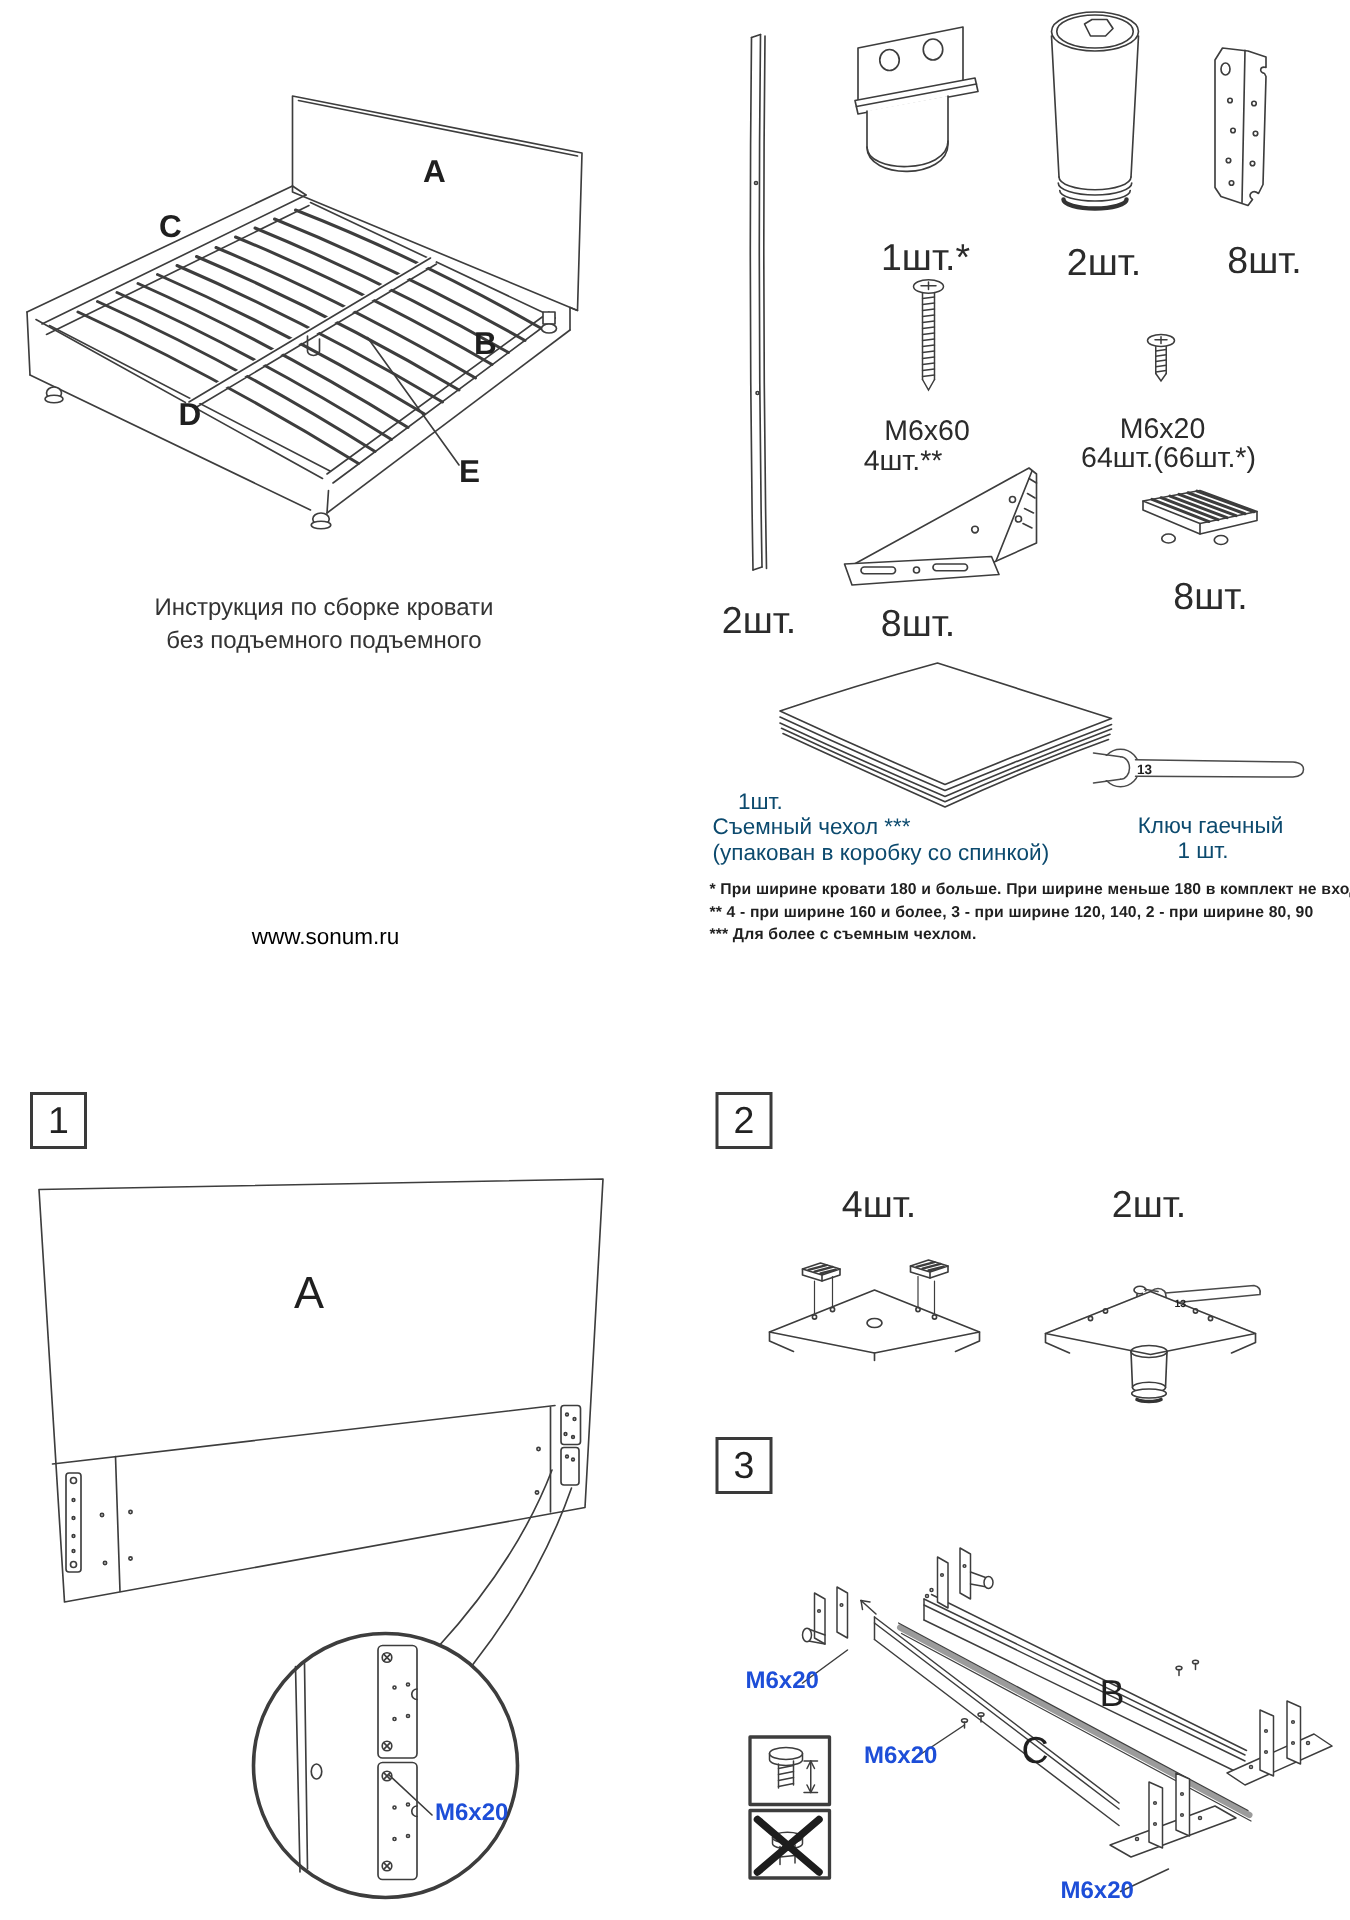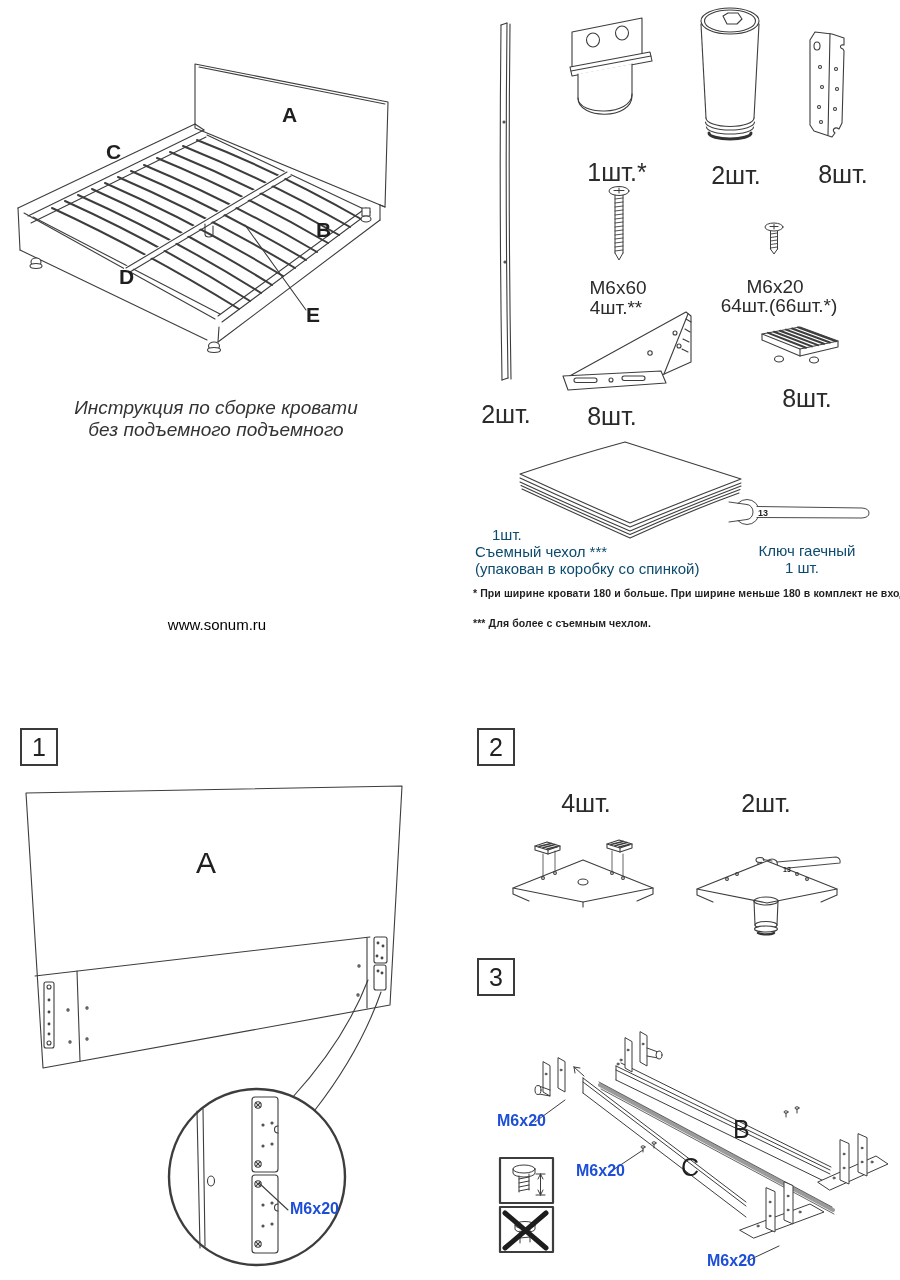--- a/index.html
+++ b/index.html
@@ -4,21 +4,21 @@
 <style>
   html,body{margin:0;padding:0;background:#fff;}
   .page{position:relative;width:900px;height:1280px;background:#fff;overflow:hidden;
         font-family:"Liberation Sans","DejaVu Sans",sans-serif;color:#2d2d2d;}
   .abs{position:absolute;white-space:nowrap;}
   .ctr{transform:translateX(-50%);}
   .qty-lg{font-size:25px;font-weight:500;color:#2b2b2b;text-align:center;}
   .qty-sm{font-size:19px;font-weight:500;color:#2b2b2b;}
   .part-label{font-size:15px;font-weight:500;color:#0c4a6e;}
   .footnote{font-size:10.5px;font-weight:700;color:#1f1f1f;letter-spacing:.1px;}
-  .caption{font-size:19px;font-weight:500;color:#333;font-style:italic;}
+  .caption{font-size:16px;font-weight:500;color:#333;}
   .site{font-size:15px;font-weight:500;color:#000000;}
   .bed-letter{font-size:21px;font-weight:600;color:#1f1f1f;}
   .big-letter{font-size:30px;font-weight:500;color:#1f1f1f;}
   .rail-letter{font-size:25px;font-weight:500;color:#1f1f1f;}
   .m6-label{font-size:16px;font-weight:700;color:#1d4ed8;}
   .wrench-mark{font-size:9px;font-weight:700;color:#1f1f1f;}
   .wrench-mark-sm{font-size:7px;font-weight:700;color:#1f1f1f;}
   .step-num-box{width:34px;height:34px;border:2px solid #3a3a3a;background:#fff;
       display:flex;align-items:center;justify-content:center;
       font-size:25px;font-weight:500;color:#222;}
@@ -170,21 +170,21 @@
           <line x1="12" y1="50" x2="20" y2="49"></line>
         <line x1="12" y1="54" x2="20" y2="53"></line>
           <line x1="12" y1="58" x2="20" y2="57"></line>
         <line x1="12" y1="62" x2="20" y2="61"></line>
           <line x1="12" y1="66" x2="20" y2="65"></line>
       </g>
       <path d="M12,68 L16,75 L20,68"></path>
     </g>
   </svg>
   <div class="abs qty-sm ctr" style="left:618px;top:277px">М6х60</div>
-  <div class="abs qty-sm ctr" style="left:616px;top:297px">4шт.**</div>
+  <div class="abs qty-sm ctr" style="left:602px;top:297px">4шт.**</div>
 
   <svg class="abs" style="left:760px;top:222px" width="28" height="38" viewBox="0 0 28 38">
     <g stroke="#3d3d3d" stroke-width="1" fill="none" stroke-linecap="round">
       <ellipse cx="14" cy="5" rx="9" ry="4" fill="#fff"></ellipse>
       <line x1="10" y1="4.5" x2="18" y2="4.5"></line>
         <line x1="14" y1="2.5" x2="14" y2="7"></line>
       <line x1="10.5" y1="9" x2="10.5" y2="27"></line>
         <line x1="17.5" y1="9" x2="17.5" y2="27"></line>
       <g stroke-width="0.9">
         <line x1="10.5" y1="12" x2="17.5" y2="11"></line>
@@ -258,20 +258,21 @@
       <path d="M19,27.5 L1,30"></path>
       <path d="M19,12.5 A6,7.5 0 0 1 19,27.5"></path>
       <path d="M29,14.5 L134,16 Q141,16.5 141,21 Q141,25.5 134,26 L29,25.5" fill="#fff"></path>
     </g>
   </svg>
   <div class="abs wrench-mark" style="left:758px;top:508px">13</div>
   <div class="abs part-label ctr" style="left:807px;top:542px">Ключ гаечный</div>
   <div class="abs part-label ctr" style="left:802px;top:559px">1 шт.</div>
 
   <div class="abs footnote" style="left:473px;top:587px">* При ширине кровати 180 и больше. При ширине меньше  180 в комплект не входит.</div>
+  <div class="abs footnote" style="left:473px;top:602px">** 4 - при ширине 160 и более, 3 - при ширине 120, 140, 2 - при ширине 80, 90</div>
   <div class="abs footnote" style="left:473px;top:617px">*** Для более с съемным чехлом.</div>
 
   <div class="abs step-num-box" style="left:20px;top:728px">1</div>
 
   <svg class="abs" style="left:15px;top:780px" width="420" height="495" viewBox="0 0 420 495">
     <g stroke="#3d3d3d" stroke-width="1.1" fill="none" stroke-linecap="round" stroke-linejoin="round">
       <polygon points="11,13 387,6 375,225 28,288" fill="#fff"></polygon>
       <line x1="20" y1="196" x2="355" y2="157"></line>
       <line x1="62" y1="191" x2="65" y2="281"></line>
       <line x1="352" y1="158" x2="352" y2="228"></line>

